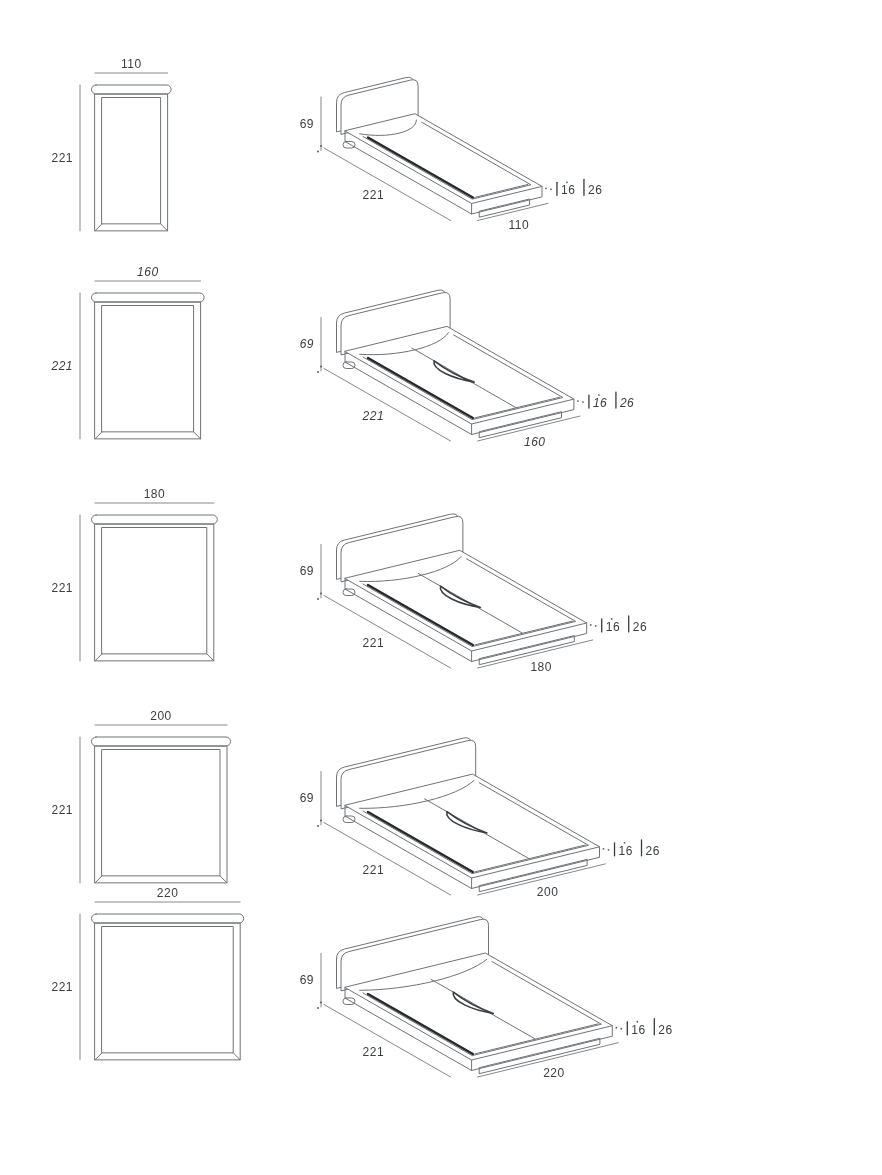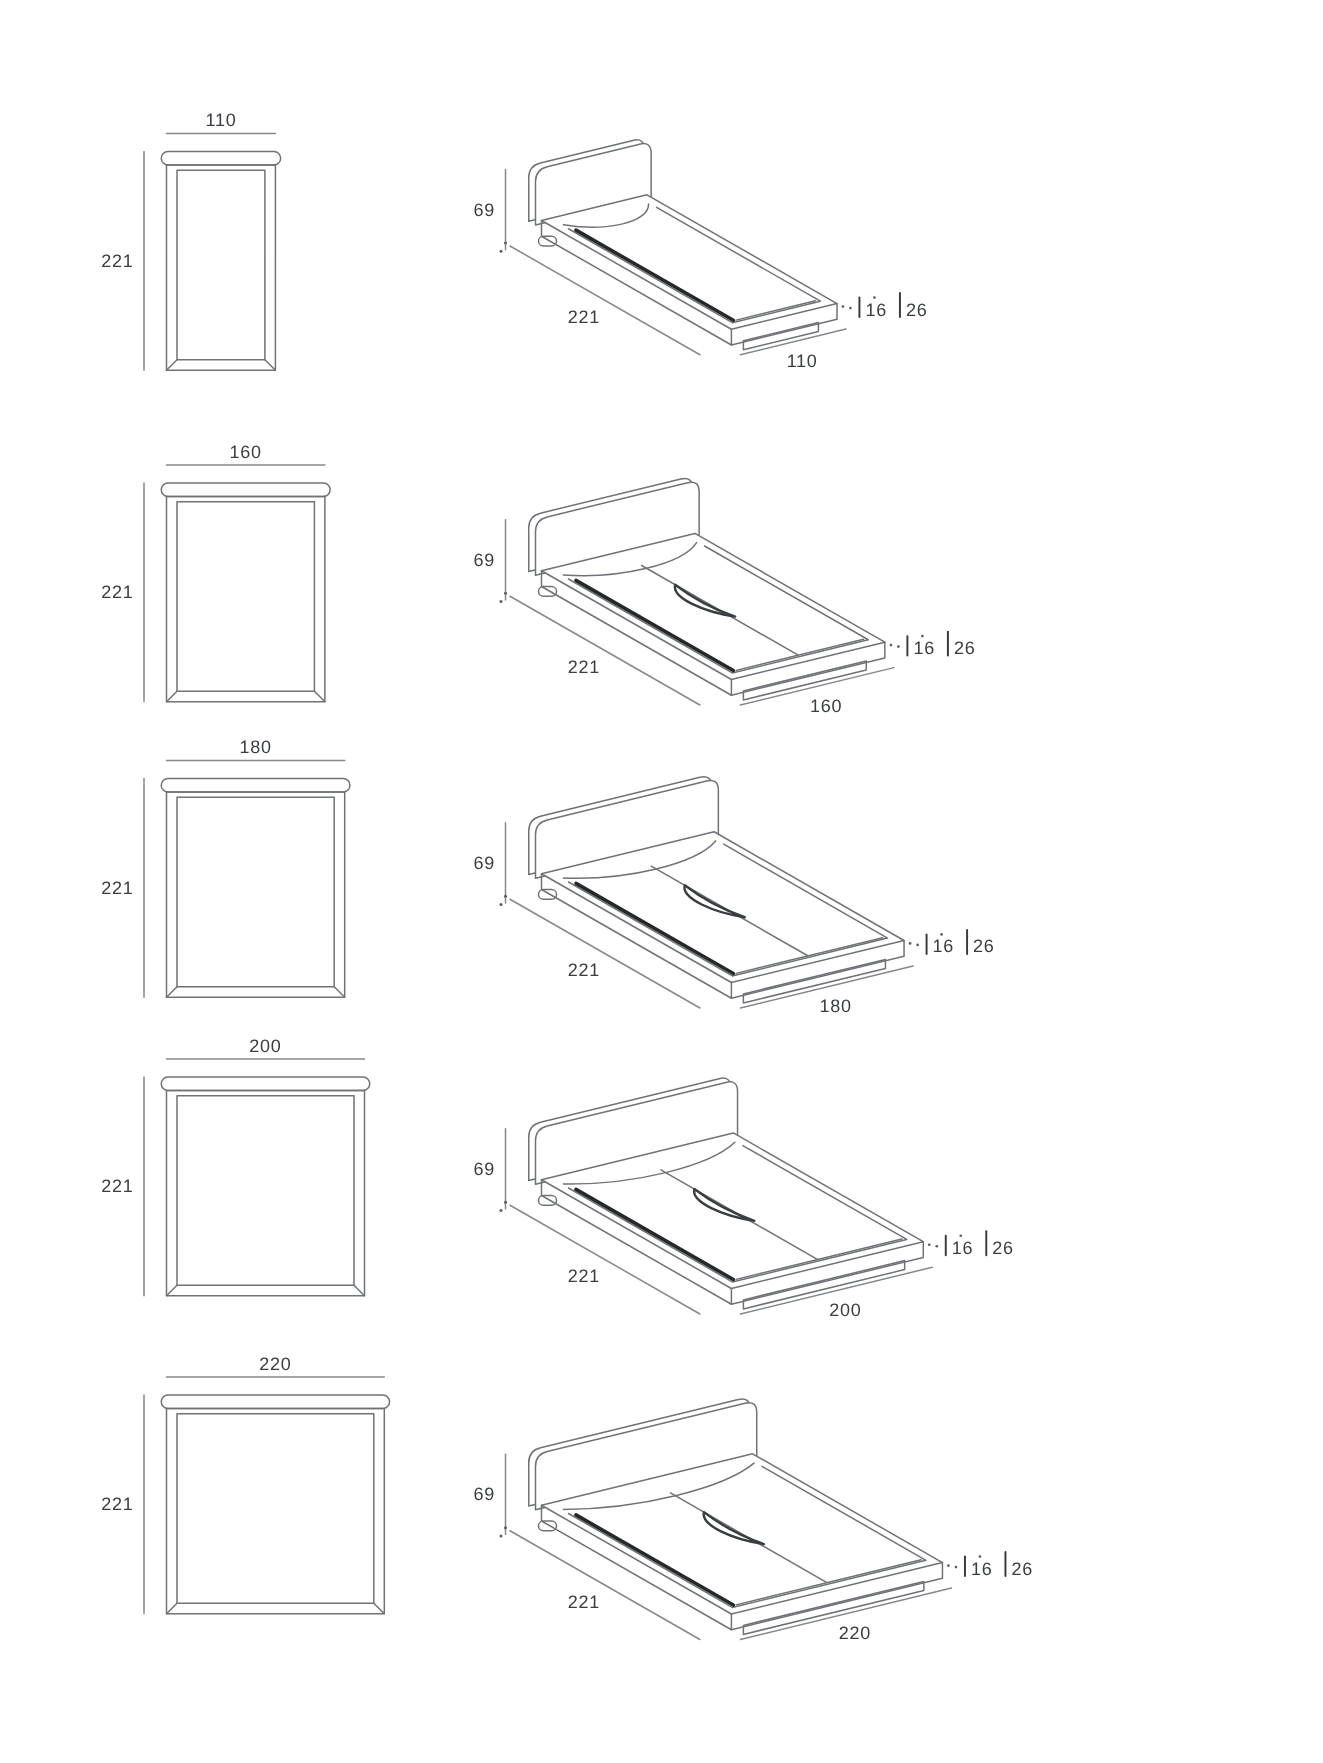--- a/index.html
+++ b/index.html
@@ -4,25 +4,25 @@
 <style>
   * { margin:0; padding:0; box-sizing:border-box; }
   html,body { background:#ffffff; }
   body {
     width:882px; height:1175px; position:relative; overflow:hidden;
     font-family:"Liberation Sans", sans-serif;
   }
   .sheet { position:absolute; inset:0; background:#ffffff; }
   .row  { position:absolute; left:0; width:882px; height:215px; }
   .row:nth-of-type(1){ top:49px; }
-  .row:nth-of-type(2){ top:270px; }
-  .row:nth-of-type(3){ top:467px; }
-  .row:nth-of-type(4){ top:666px; }
+  .row:nth-of-type(2){ top:257px;font-style:italic; }
+  .row:nth-of-type(3){ top:479px; }
+  .row:nth-of-type(4){ top:701px; }
   .row:nth-of-type(5){ top:878px; }
-  figure { margin:16px; }
+  figure { margin:0; }
   .plan { position:absolute; left:40px;  top:0; }
   .iso  { position:absolute; left:285px; top:0; }
   svg text {
     font-family:"Liberation Sans", sans-serif;
     font-size:12px; fill:#3a3d41; letter-spacing:0.5px;
   }
   .ln   { fill:none;    stroke:#6f7277; stroke-width:1;   stroke-linejoin:round; stroke-linecap:round; }
   .lnw  { fill:#ffffff; stroke:#6f7277; stroke-width:1;   stroke-linejoin:round; stroke-linecap:round; }
   .lnw2 { fill:#ffffff; stroke:#3a3d41; stroke-width:1.6; stroke-linejoin:round; stroke-linecap:round; }
   .dim  { fill:none;    stroke:#85888c; stroke-width:1;   stroke-linecap:round; }

